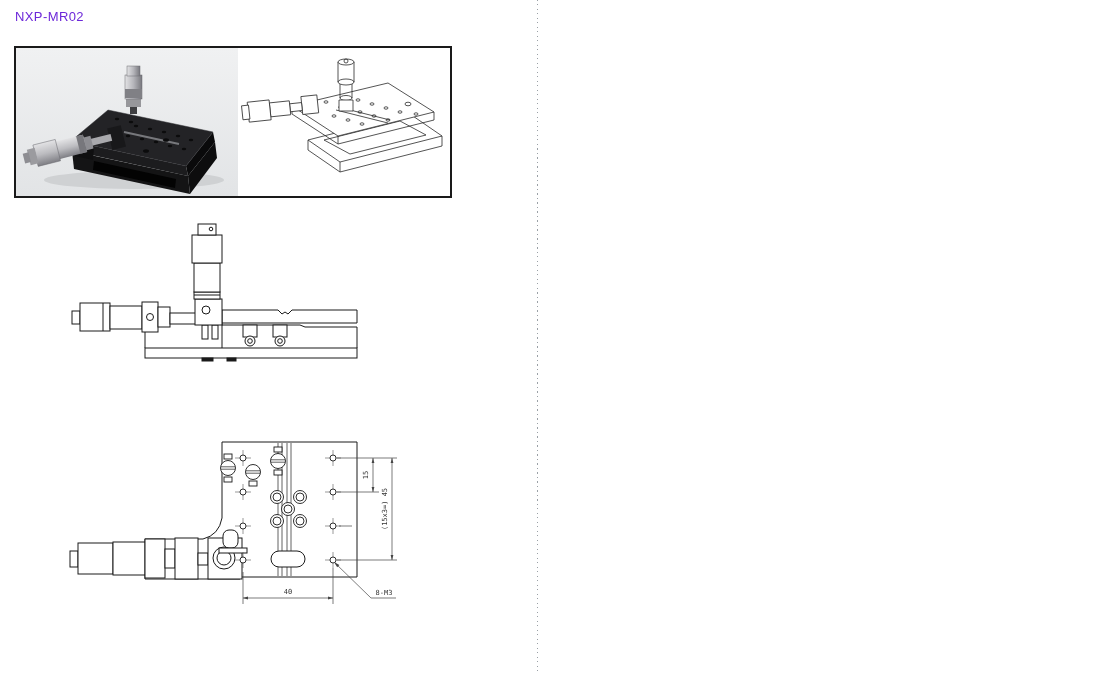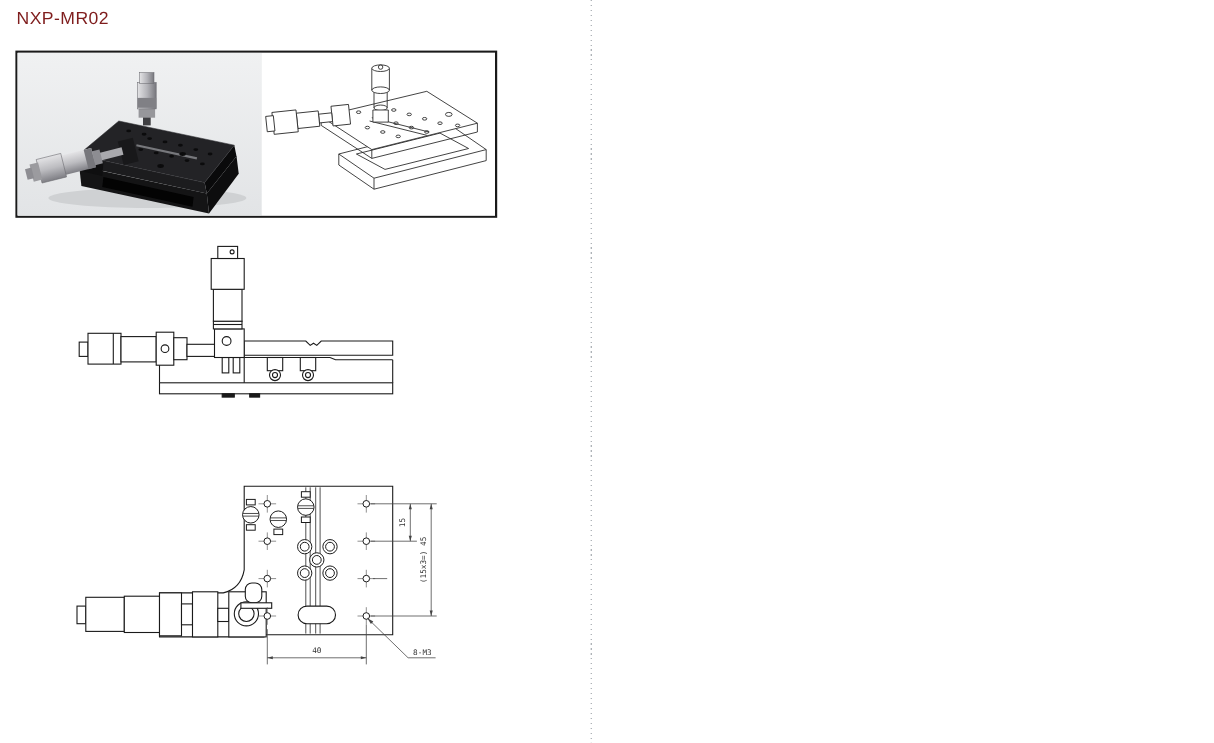--- a/index.html
+++ b/index.html
@@ -2,21 +2,21 @@
 <html><head>
 <meta charset="utf-8">
 <style>
   html,body{margin:0;padding:0;}
   body{
     width:1104px;height:675px;position:relative;background:#ffffff;overflow:hidden;
     font-family:"Liberation Sans",sans-serif;
   }
   .page-title{
     position:absolute;left:15px;top:9px;margin:0;
-    font-size:16px;font-weight:400;letter-spacing:.4px;color:#7f1d1d;
+    font-size:13px;font-weight:400;letter-spacing:.4px;color:#6d28d9;
   }
   .product-frame{
     position:absolute;left:14px;top:46px;width:434px;height:148px;
     border:2px solid #1a1a1a;display:flex;background:#fff;
   }
   .photo-half{width:222px;height:148px;background:#e9ebec;flex:none;}
   .iso-half{width:212px;height:148px;background:#ffffff;flex:none;}
   .view-svg{position:absolute;}
   .side-view{left:60px;top:215px;}
   .top-view{left:60px;top:430px;}

